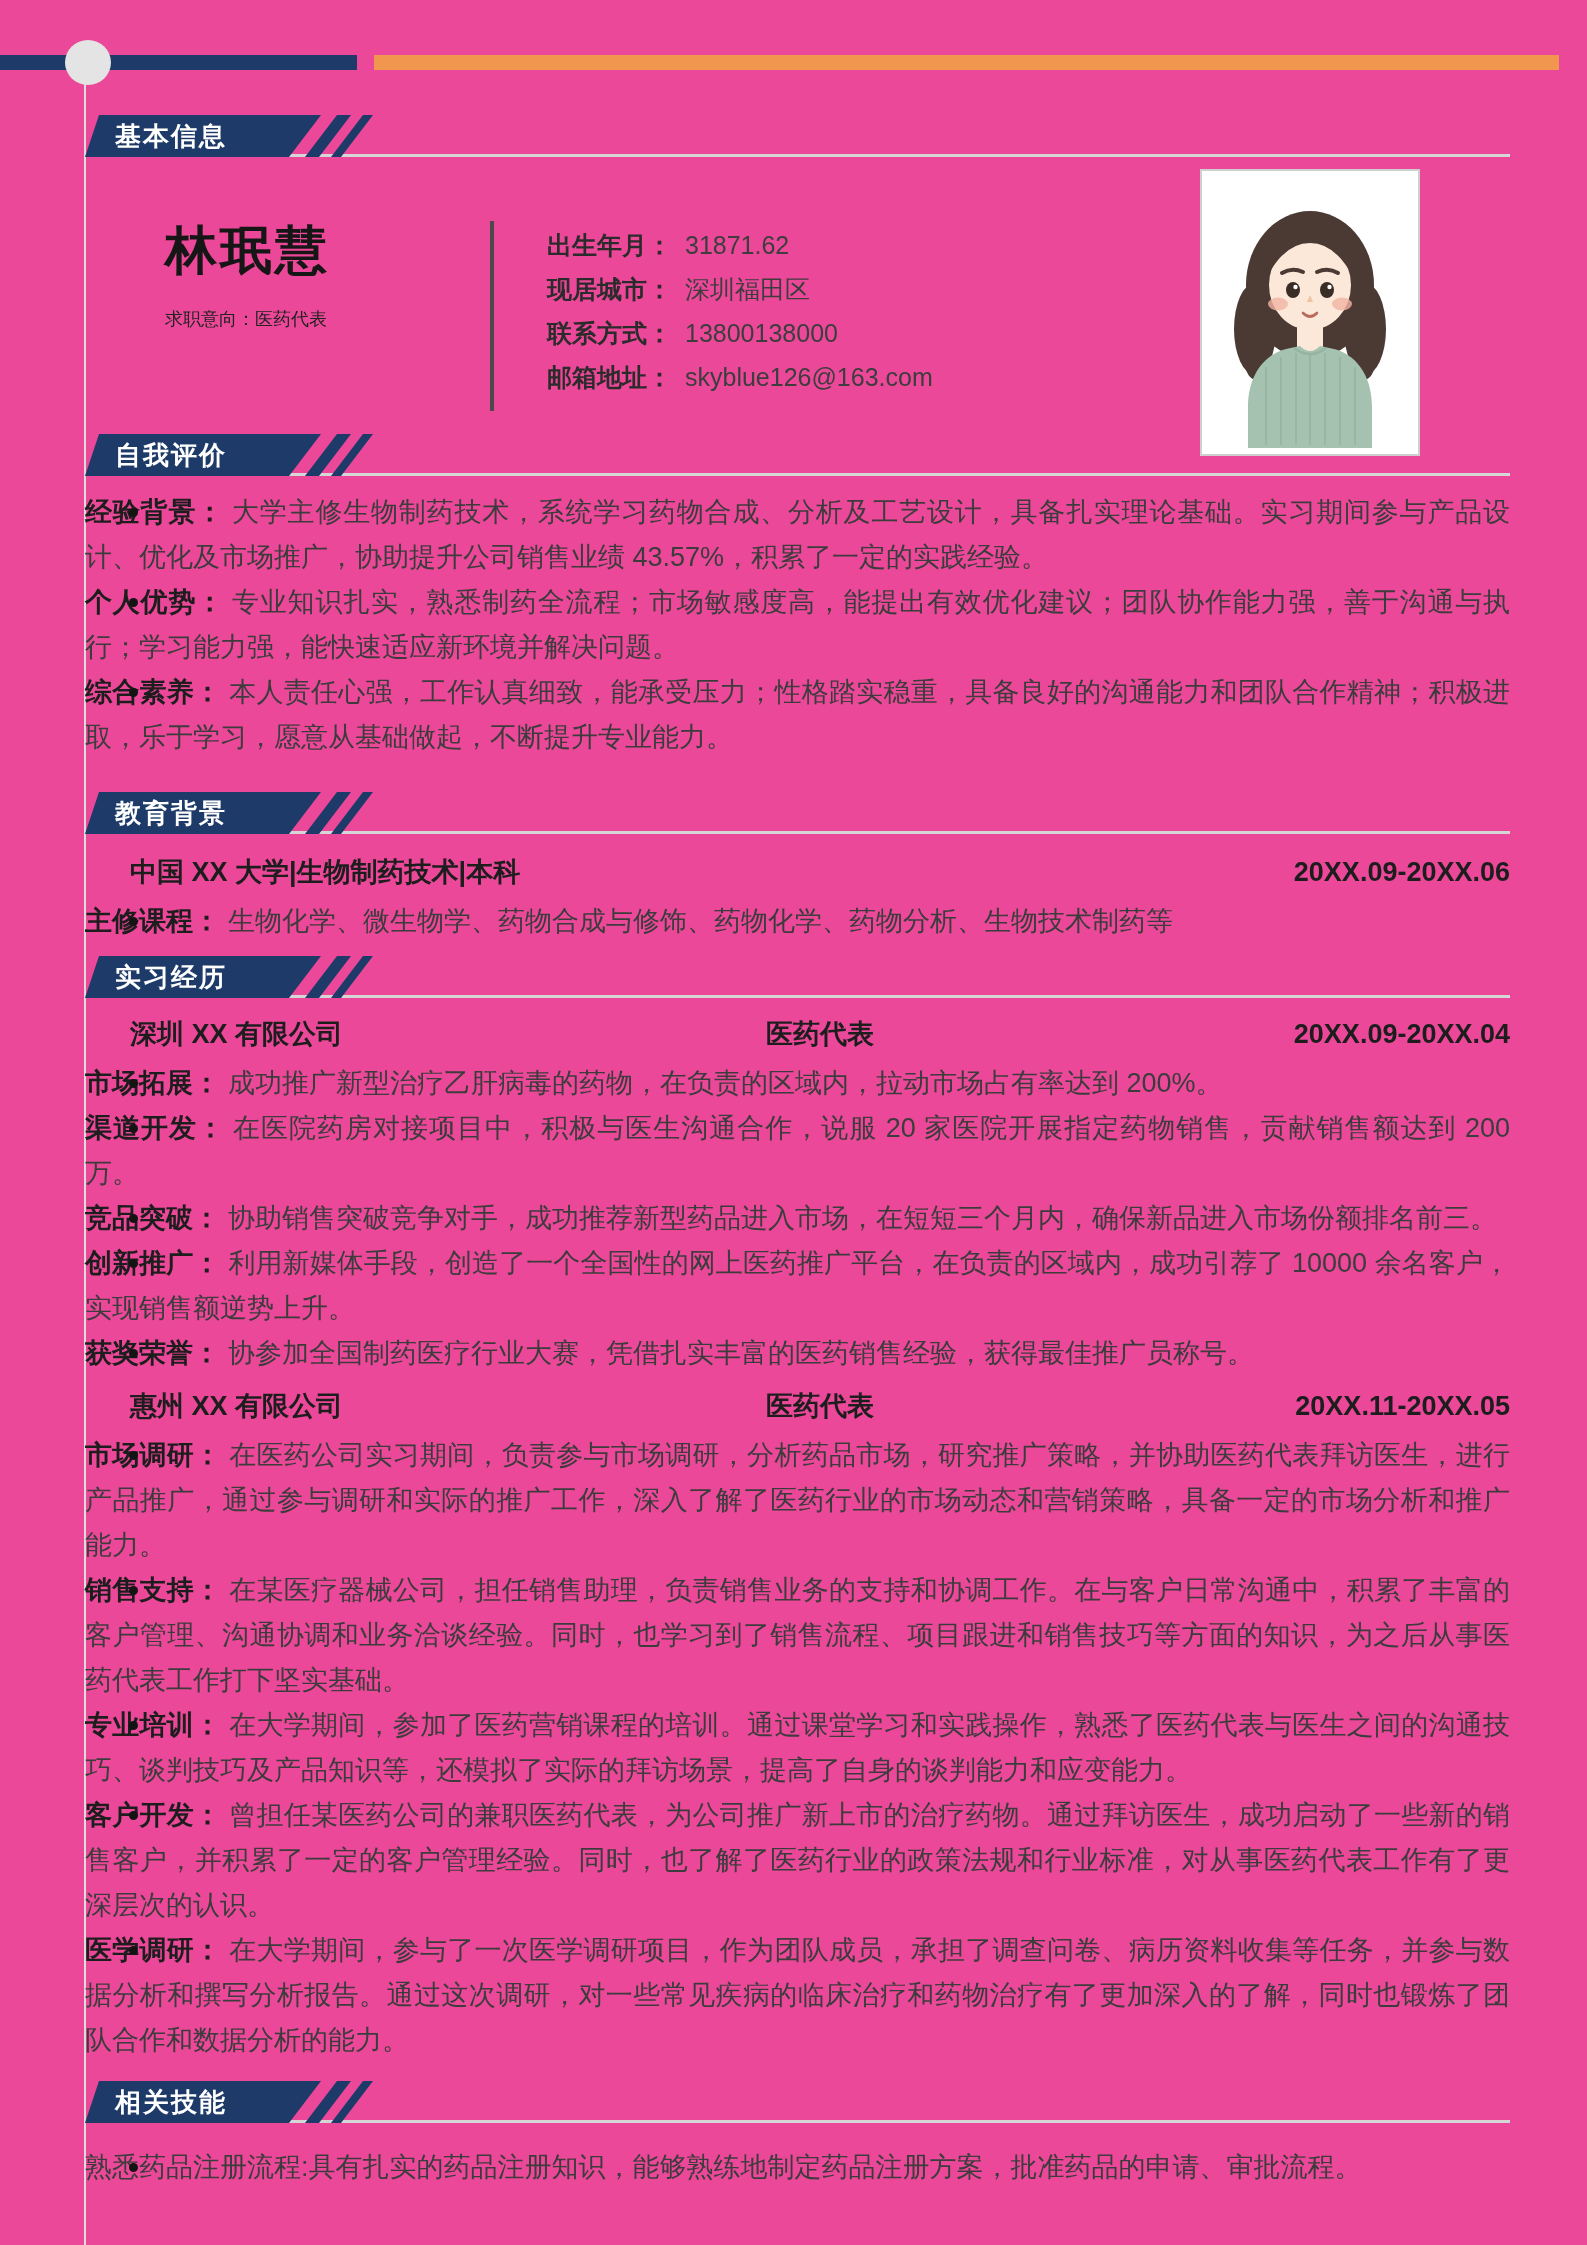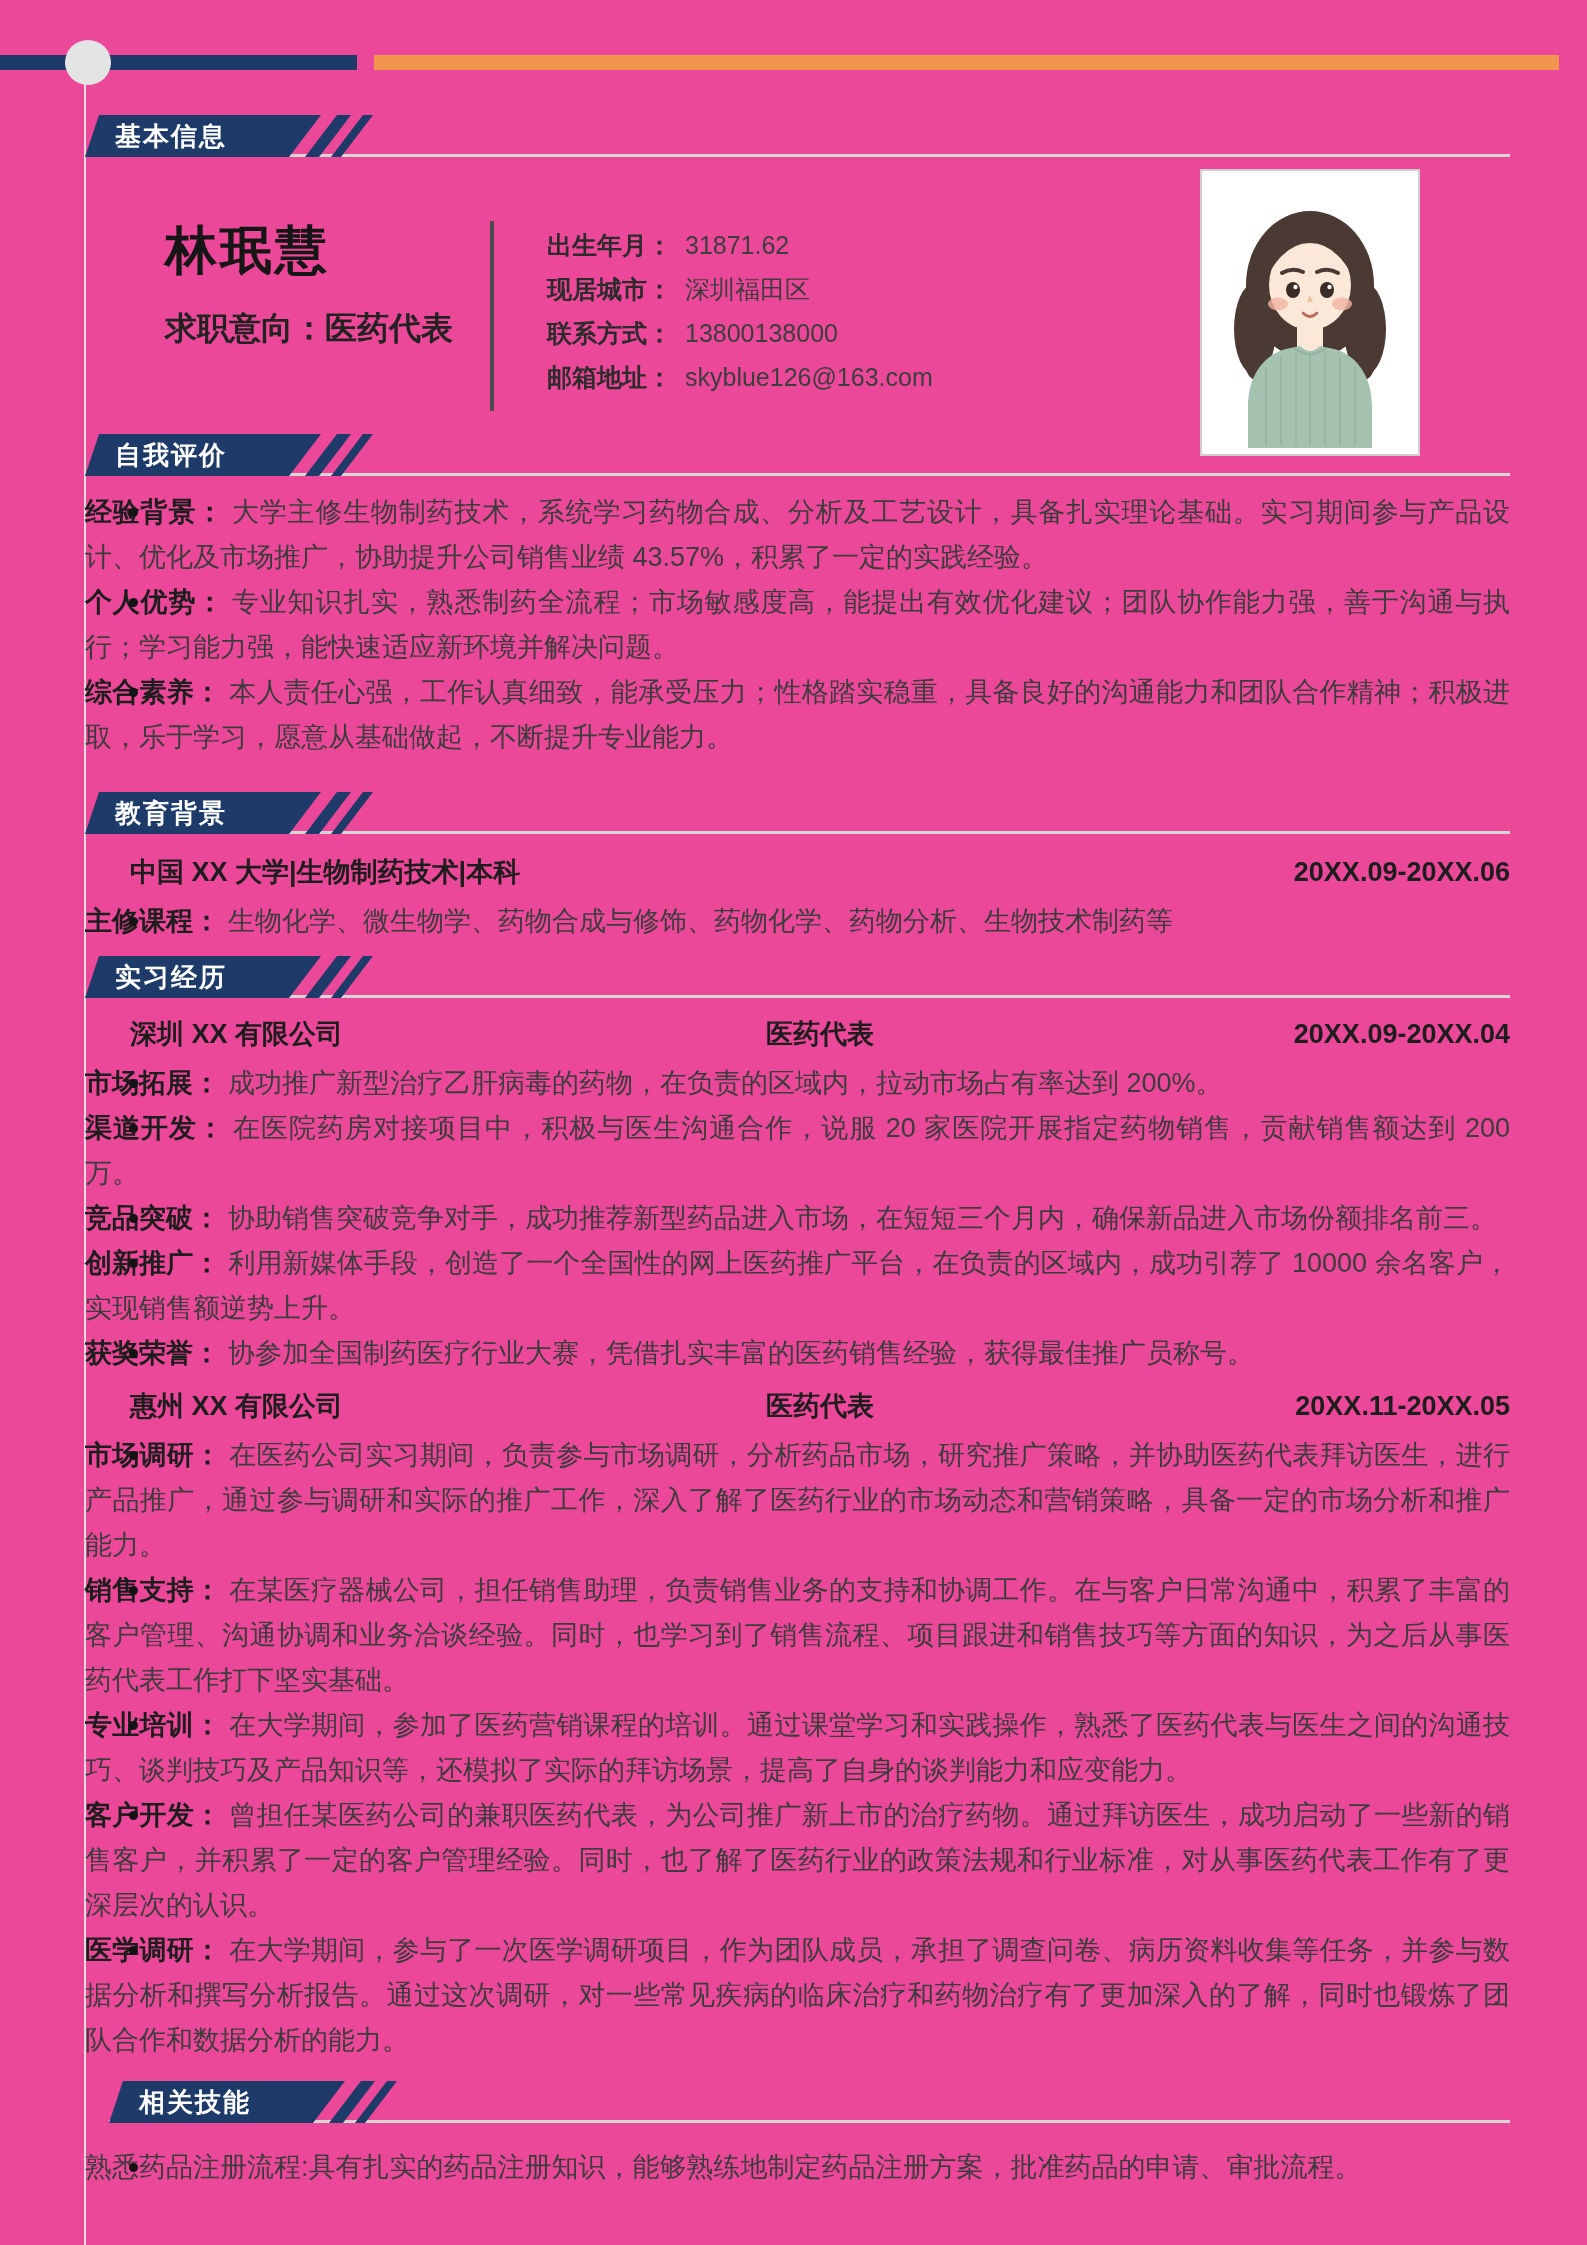--- a/index.html
+++ b/index.html
@@ -24,21 +24,21 @@
   .ribbon-row{position:relative;height:42px;z-index:1;}
   .ribbon-rule{position:absolute;left:0;right:0;bottom:0;height:3px;background:var(--rule);}
   .ribbon-svg{position:absolute;left:0;top:0;width:300px;height:42px;z-index:1;}
   .ribbon-title{position:absolute;left:30px;top:0;height:42px;line-height:42px;color:#fff;
                 font-size:26px;font-weight:bold;letter-spacing:2px;z-index:2;white-space:nowrap;}
 
   
   .basic-block{position:relative;height:263px;margin-top:14px;}
   .name-wrap{position:absolute;left:80px;top:50px;}
   .person-name{font-size:52px;font-weight:bold;color:#161616;line-height:1.15;letter-spacing:3px;}
-  .intent{margin-top:26px;font-size:32px;font-weight:bold;color:#222;}
+  .intent{margin-top:26px;font-size:18px;font-weight:normal;color:#222;}
   .vdivider{position:absolute;left:405px;top:50px;width:4px;height:190px;background:#4a4a4a;}
   .info-col{position:absolute;left:462px;top:52px;}
   .flist{list-style:none;margin:0;padding:0;}
   .frow{line-height:44px;font-size:25px;white-space:nowrap;}
   .flabel{font-weight:bold;color:#2b2b2b;display:inline-block;min-width:138px;}
   .fvalue{color:#3d3d3d;}
   .photo-frame{position:absolute;left:1115px;top:-2px;width:220px;height:287px;background:#fff;
                border:2px solid #cfcfcf;box-sizing:border-box;padding:6px;z-index:3;}
   .photo-frame svg{display:block;width:100%;height:100%;}
 
@@ -55,21 +55,21 @@
              font-size:27px;font-weight:bold;color:var(--dark);line-height:45px;}
   .company-row{display:grid;grid-template-columns:1fr auto 1fr;margin-top:14px;padding-left:45px;
                font-size:27px;font-weight:bold;color:var(--dark);line-height:45px;}
   .company-row.second{margin-top:8px;}
   .c-role{text-align:left;}
   .c-date{text-align:right;}
   .company-bullets{margin-top:4px;}
 
   .sec-edu .ribbon-row{margin-top:32px;}
   .sec-intern .ribbon-row{margin-top:12px;}
-  .sec-skills .ribbon-row{margin-top:18px;margin-left:24px;}
+  .sec-skills .ribbon-row{margin-top:18px;}
   .skills-list{margin-top:22px;}
 </style>
 </head>
 <body>
 
 <div class="page">
 
   <div class="topbar-navy"></div>
   <div class="top-circle"></div>
   <div class="topbar-orange"></div>

